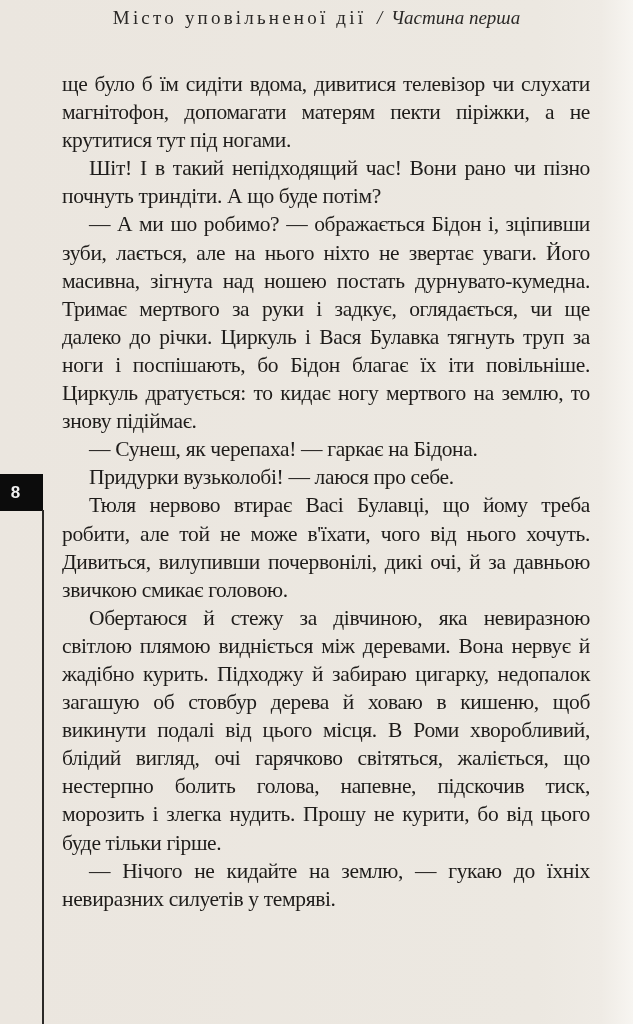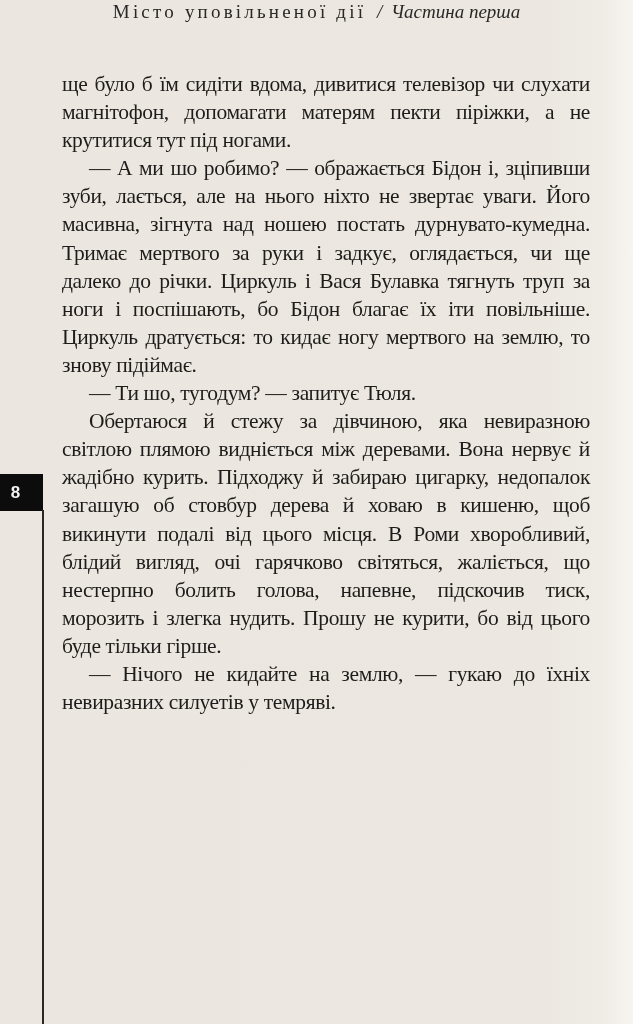--- a/index.html
+++ b/index.html
@@ -10,21 +10,21 @@
       width: 633px;
       height: 1024px;
       overflow: hidden;
       position: relative;
       background: linear-gradient(to right, #ebe6df 0%, #ece8e1 85%, #efebe5 95%, #f7f5f1 100%);
       font-family: "Liberation Serif", "DejaVu Serif", serif;
       color: #1e1c1a;
     }
     .running-head {
       position: absolute;
-      top: 1px;
+      top: 7px;
       left: 0;
       width: 633px;
       text-align: center;
       font-size: 19px;
       color: #2a2826;
     }
     .running-head .book-title {
       letter-spacing: 3.2px;
     }
     .running-head .sep {
@@ -86,18 +86,21 @@
   <span class="part">Частина перша</span>
 </div>
 
 <div class="page-tab">
   <span>8</span>
 </div>
 <div class="margin-rule"></div>
 
 <div class="text-block">
   <p class="no-indent">ще було б їм сидіти вдома, дивитися телевізор чи слухати магнітофон, допомагати матерям пекти піріжки, а не крутитися тут під ногами.</p>
+  <p>Шіт! І в такий непідходящий час! Вони рано чи пізно почнуть триндіти. А що буде потім?</p>
   <p>— А ми шо робимо? — ображається Бідон і, зціпивши зуби, лається, але на нього ніхто не звертає уваги. Його масивна, зігнута над ношею постать дурнувато-кумедна. Тримає мертвого за руки і задкує, оглядається, чи ще далеко до річки. Циркуль і Вася Булавка тягнуть труп за ноги і поспішають, бо Бідон благає їх іти повільніше. Циркуль дратується: то кидає ногу мертвого на землю, то знову підіймає.</p>
-  <p>— Ти шо, тугодум? — запитує Тюля.</p>
+  <p>— Сунеш, як черепаха! — гаркає на Бідона.</p>
+  <p>Придурки вузьколобі! — лаюся про себе.</p>
+  <p>Тюля нервово втирає Васі Булавці, що йому треба робити, але той не може в'їхати, чого від нього хочуть. Дивиться, вилупивши почервонілі, дикі очі, й за давньою звичкою смикає головою.</p>
   <p>Обертаюся й стежу за дівчиною, яка невиразною світлою плямою видніється між деревами. Вона нервує й жадібно курить. Підходжу й забираю цигарку, недопалок загашую об стовбур дерева й ховаю в кишеню, щоб викинути подалі від цього місця. В Роми хворобливий, блідий вигляд, очі гарячково світяться, жаліється, що нестерпно болить голова, напевне, підскочив тиск, морозить і злегка нудить. Прошу не курити, бо від цього буде тільки гірше.</p>
   <p>— Нічого не кидайте на землю, — гукаю до їхніх невиразних силуетів у темряві.</p>
 
 </div>
 
 </body></html>

